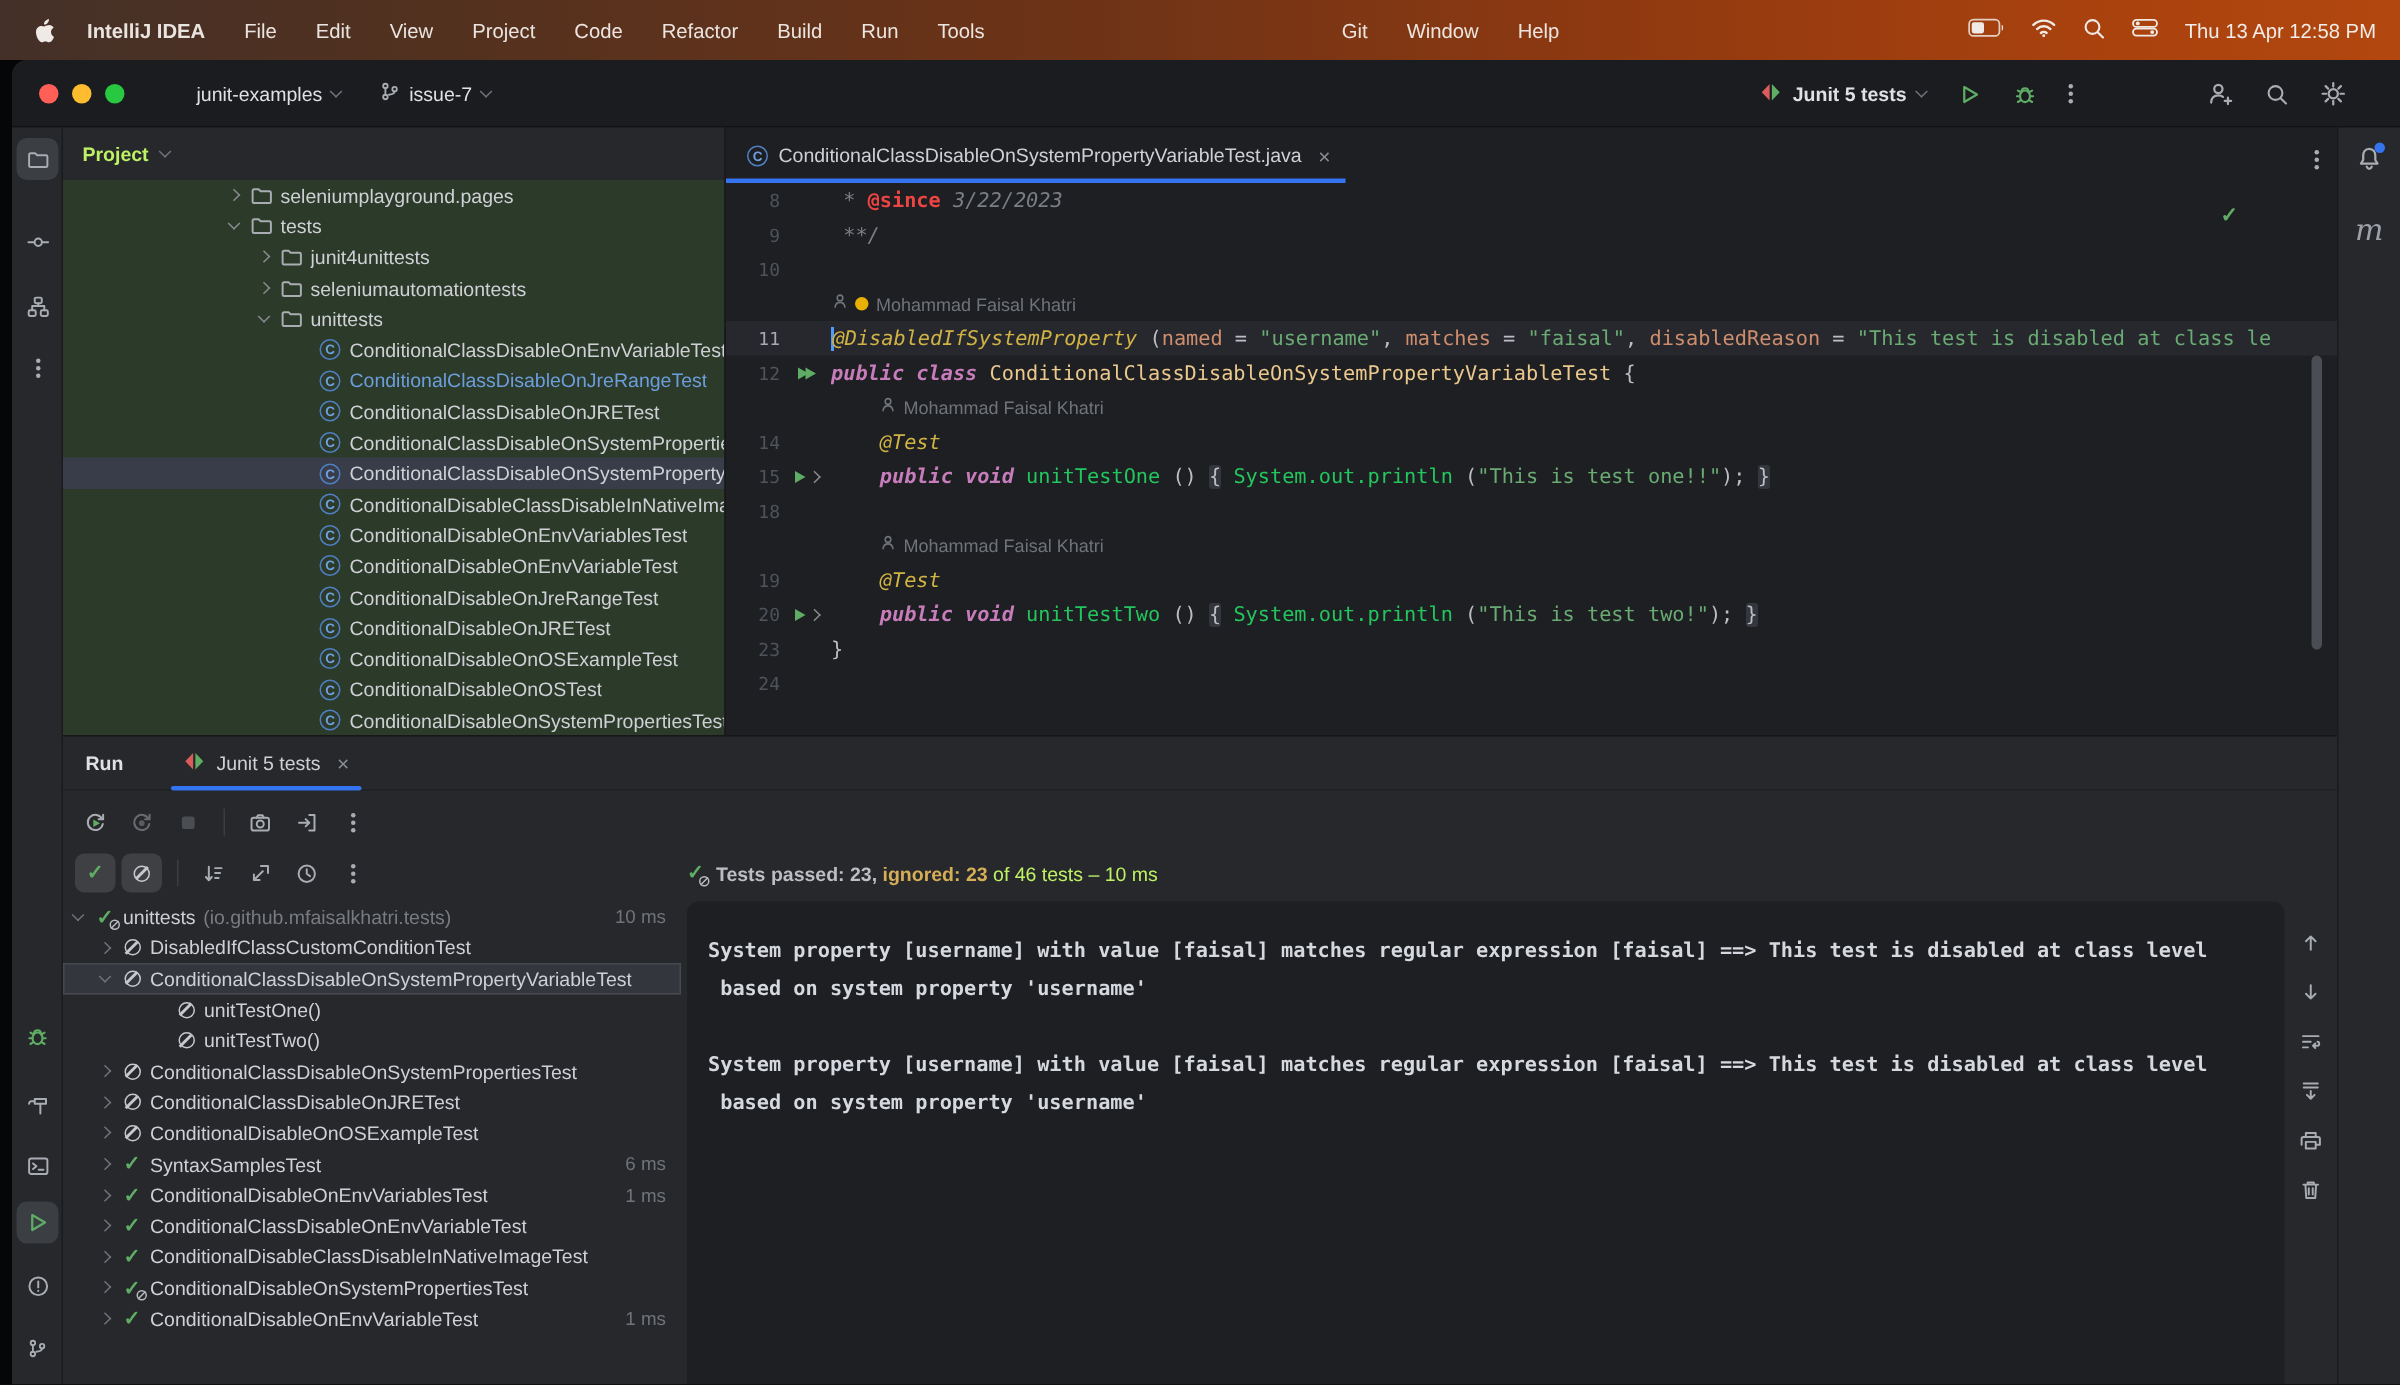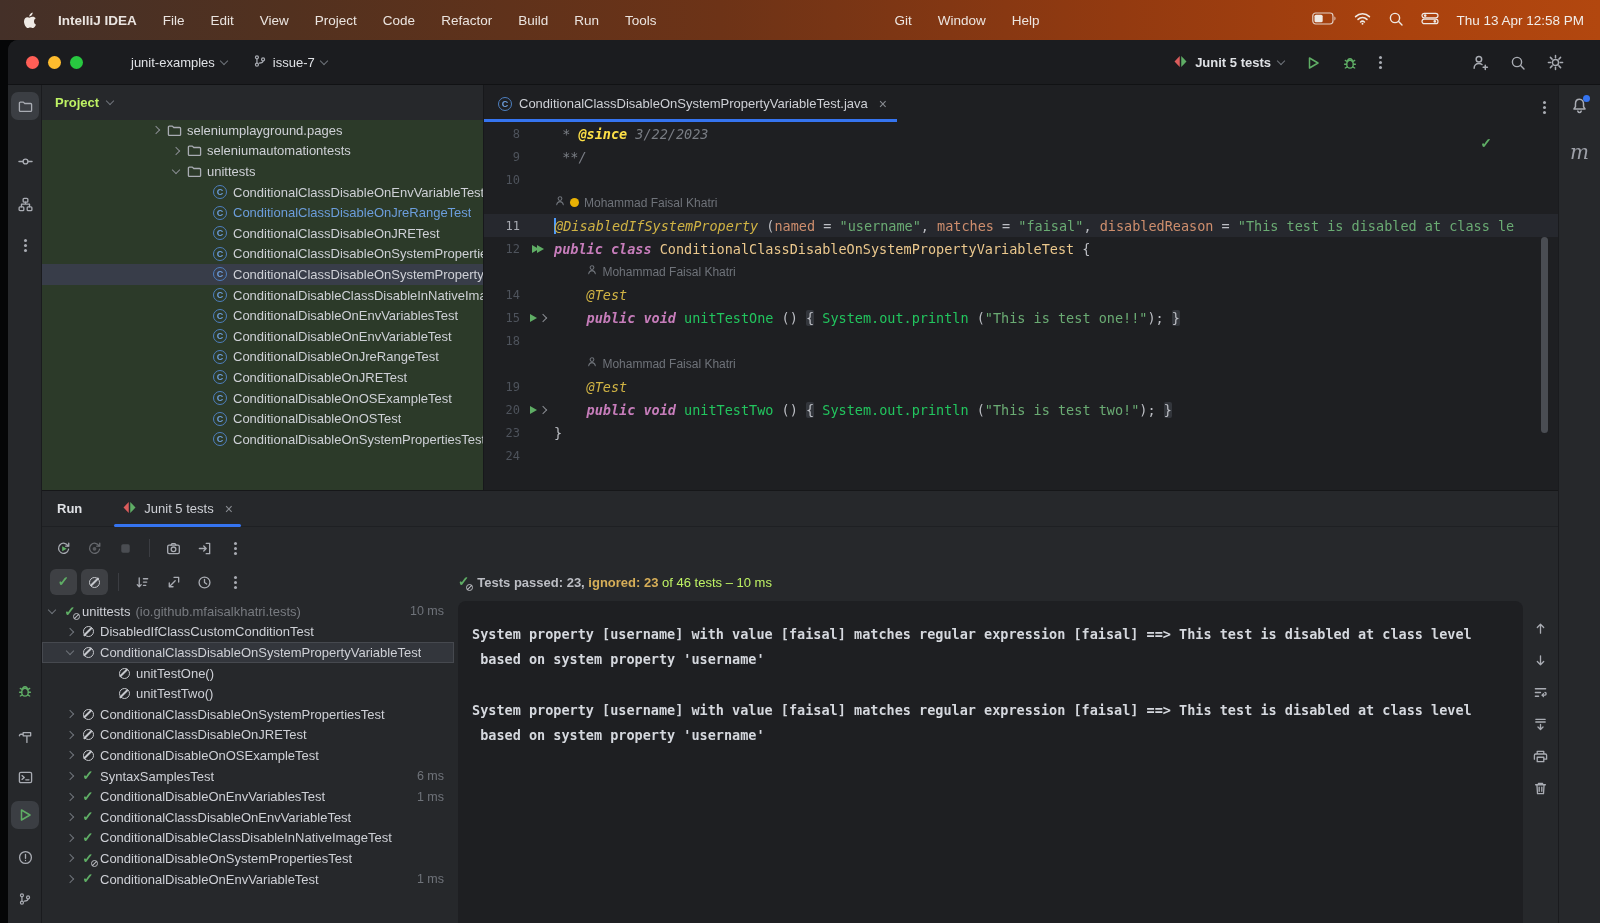--- a/index.html
+++ b/index.html
@@ -81,21 +81,21 @@
   .crow{height:23px;display:flex;align-items:center}
   .crow.current{background:#26282E}
   .lnum{width:38px;flex:none;text-align:right;color:#4E535C;font-size:12px;padding-right:2px}
   .crow.current .lnum{color:#A7AAB1}
   .gut{width:32px;flex:none;display:flex;align-items:center;justify-content:center;gap:2px}
   .ctext{white-space:pre;overflow:hidden;display:flex;align-items:center}
   .tri{width:0;height:0;border-top:4.5px solid transparent;border-bottom:4.5px solid transparent;
     border-left:7px solid #5FAD65;flex:none}
   .caret{display:inline-block;width:2px;height:16px;background:#4E9BFA;margin-right:-1px}
   .tk-com{color:#7A7E85;font-style:italic}
-  .tk-doc{color:#fde047;font-style:italic;font-weight:bold}
+  .tk-doc{color:#ef4444;font-weight:bold}
   .tk-ann{color:#D0B344;font-style:italic}
   .tk-attr{color:#CE8E6D}
   .tk-str{color:#6AAB73}
   .tk-kw{color:#C77DBB;font-style:italic;font-weight:bold}
   .tk-meth{color:#22c55e}
   .tk-cls{color:#EBC88D}
   .tk-plain{color:#BCBEC4}
   .tk-fold{color:#BCBEC4;background:#33363C;border-radius:2px}
   .inlay{font-family:"Liberation Sans",sans-serif;font-size:12px;color:#6F737A;display:flex;
     align-items:center;gap:4px}
@@ -355,20 +355,44 @@
               <span class="chev r"></span>
             </span>
             <span class="pt-ico">
               <svg width="15" height="15" viewBox="0 0 16 16" fill="none" stroke="#A9ACB3" stroke-width="1.4" stroke-linecap="round" stroke-linejoin="round">
                 <path d="M1.5 4.3c0-.5.4-1 1-1h3.2L7.2 4.8h6.3c.6 0 1 .4 1 1v6.4c0 .5-.4 1-1 1H2.5c-.6 0-1-.5-1-1Z"></path>
               </svg>
             </span>
             <span class="lbl">seleniumplayground.pages</span>
           </div>
           <div class="pt-row">
+            <span style="width: 106px; flex: 0 0 auto;"></span>
+            <span class="pt-chev">
+              <span class="chev d"></span>
+            </span>
+            <span class="pt-ico">
+              <svg width="15" height="15" viewBox="0 0 16 16" fill="none" stroke="#A9ACB3" stroke-width="1.4" stroke-linecap="round" stroke-linejoin="round">
+                <path d="M1.5 4.3c0-.5.4-1 1-1h3.2L7.2 4.8h6.3c.6 0 1 .4 1 1v6.4c0 .5-.4 1-1 1H2.5c-.6 0-1-.5-1-1Z"></path>
+              </svg>
+            </span>
+            <span class="lbl">tests</span>
+          </div>
+          <div class="pt-row">
+            <span style="width: 126px; flex: 0 0 auto;"></span>
+            <span class="pt-chev">
+              <span class="chev r"></span>
+            </span>
+            <span class="pt-ico">
+              <svg width="15" height="15" viewBox="0 0 16 16" fill="none" stroke="#A9ACB3" stroke-width="1.4" stroke-linecap="round" stroke-linejoin="round">
+                <path d="M1.5 4.3c0-.5.4-1 1-1h3.2L7.2 4.8h6.3c.6 0 1 .4 1 1v6.4c0 .5-.4 1-1 1H2.5c-.6 0-1-.5-1-1Z"></path>
+              </svg>
+            </span>
+            <span class="lbl">junit4unittests</span>
+          </div>
+          <div class="pt-row">
             <span style="width: 126px; flex: 0 0 auto;"></span>
             <span class="pt-chev">
               <span class="chev r"></span>
             </span>
             <span class="pt-ico">
               <svg width="15" height="15" viewBox="0 0 16 16" fill="none" stroke="#A9ACB3" stroke-width="1.4" stroke-linecap="round" stroke-linejoin="round">
                 <path d="M1.5 4.3c0-.5.4-1 1-1h3.2L7.2 4.8h6.3c.6 0 1 .4 1 1v6.4c0 .5-.4 1-1 1H2.5c-.6 0-1-.5-1-1Z"></path>
               </svg>
             </span>
             <span class="lbl">seleniumautomationtests</span>

